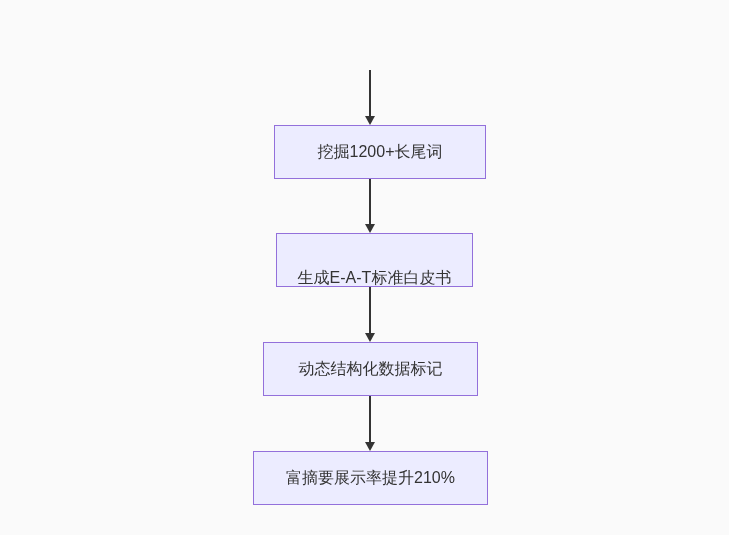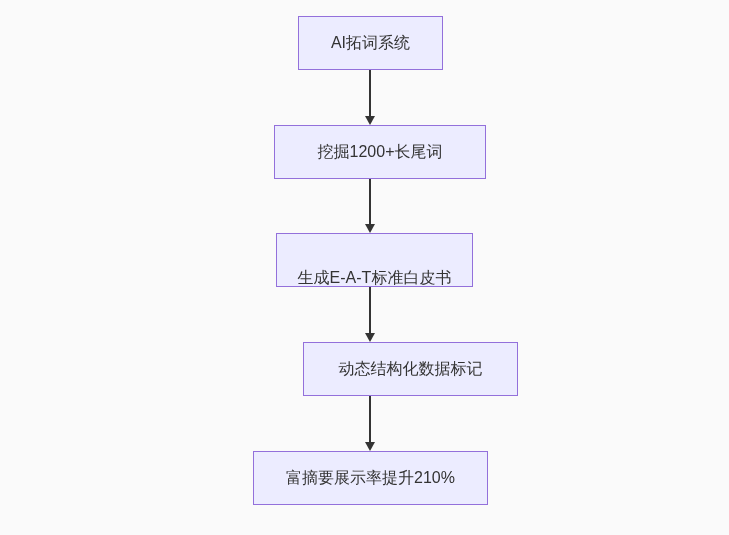--- a/index.html
+++ b/index.html
@@ -36,21 +36,21 @@
     align-items: center;
     justify-content: center;
     font-size: 16px;
     line-height: 1;
     white-space: nowrap;
   }
   
   .n1 { top: 16px;  left: 298px; width: 145px; }
   .n2 { top: 125px; left: 274px; width: 212px; }
   .n3 { top: 233px; left: 276px; width: 197px; align-items: flex-end; }
-  .n4 { top: 342px; left: 263px; width: 215px; margin-left: 40px; }
+  .n4 { top: 342px; left: 263px; width: 215px; }
   .n5 { top: 451px; left: 253px; width: 235px; }
 
   .edge {
     position: absolute;
     left: 365px;          
     width: 10px;
     display: flex;
     flex-direction: column;
     align-items: center;
   }
@@ -71,23 +71,20 @@
     border-right: 5px solid transparent;
     border-top: 9px solid var(--arrow);
     flex: 0 0 auto;
   }
 </style>
 </head>
 <body>
 
 <div class="flowchart">
 
-  <div class="node n1">
-    <span>AI拓词系统</span>
-  </div>
 
   <div class="edge e1">
     <div class="line"></div>
     <div class="head"></div>
   </div>
 
   <div class="node n2">
     <span>挖掘1200+长尾词</span>
   </div>
 

